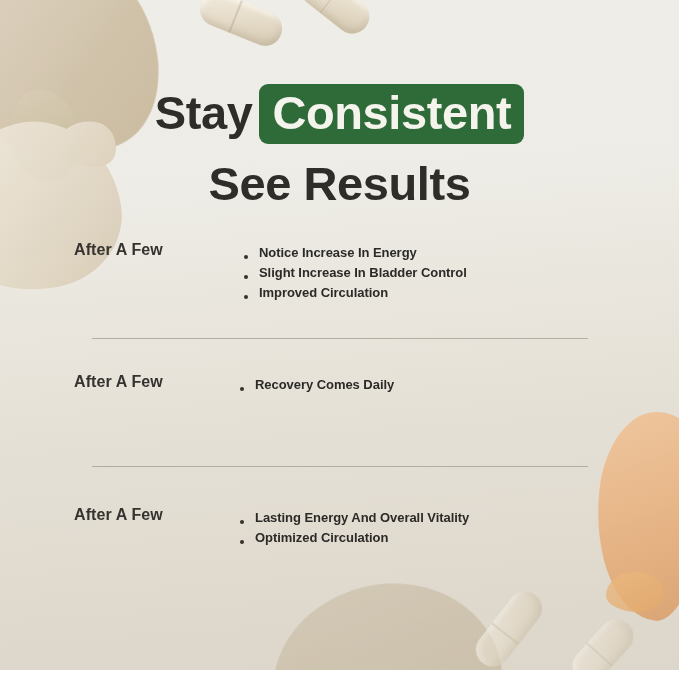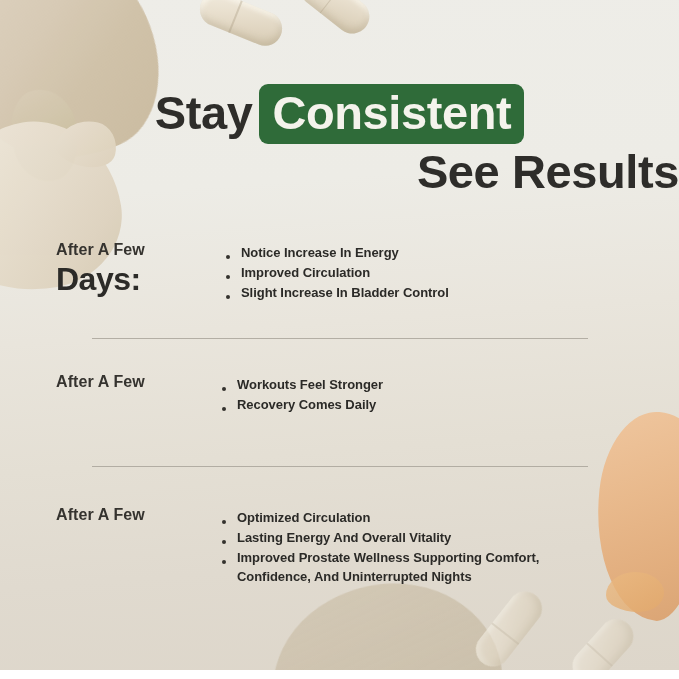--- a/index.html
+++ b/index.html
@@ -143,26 +143,26 @@
   .headline .line1 { white-space: nowrap; }
   .highlight {
     display: inline-block;
     background: #2f6b39;
     color: #f4f3ec;
     border-radius: 9px;
     padding: 5px 13px 8px 13px;
     margin-left: 7px;
     vertical-align: baseline;
   }
-  .headline .line2 { margin-top: 4px; text-align: right; }
+  .headline .line2 { margin-top: 16px; }
 
   
   .section {
     position: absolute;
-    left: 56px;
+    left: 74px;
     width: 540px;
     display: flex;
     align-items: flex-start;
     justify-content: space-between;
   }
   .sec-days   { top: 241px; }
   .sec-weeks  { top: 373px; }
   .sec-months { top: 506px; }
 
   .label-col { width: 168px; flex: 0 0 168px; }
@@ -232,47 +232,44 @@
   <div class="deco dot-b"></div>
 
   <div class="headline">
     <span class="line1"><span>Stay</span><span class="highlight">Consistent</span></span>
     <span class="line2">See Results</span>
   </div>
 
   <div class="section sec-days">
     <div class="label-col">
       <div class="label-small">After A Few</div>
-      <div class="label-big">Days:</div>
     </div>
     <div class="bullets">
       <div class="bullet">Notice Increase In Energy</div>
+      <div class="bullet">Slight Increase In Bladder Control</div>
       <div class="bullet">Improved Circulation</div>
-      <div class="bullet">Slight Increase In Bladder Control</div>
     </div>
   </div>
 
   <div class="divider div-1"></div>
 
   <div class="section sec-weeks">
     <div class="label-col">
       <div class="label-small">After A Few</div>
     </div>
     <div class="bullets">
-      <div class="bullet">Workouts Feel Stronger</div>
       <div class="bullet">Recovery Comes Daily</div>
     </div>
   </div>
 
   <div class="divider div-2"></div>
 
   <div class="section sec-months">
     <div class="label-col">
       <div class="label-small">After A Few</div>
     </div>
     <div class="bullets">
+      <div class="bullet">Lasting Energy And Overall Vitality</div>
       <div class="bullet">Optimized Circulation</div>
-      <div class="bullet">Lasting Energy And Overall Vitality</div>
-      <div class="bullet">Improved Prostate Wellness Supporting Comfort, Confidence, And Uninterrupted Nights</div>
     </div>
   </div>
 
 </div>
 
 </body></html>

